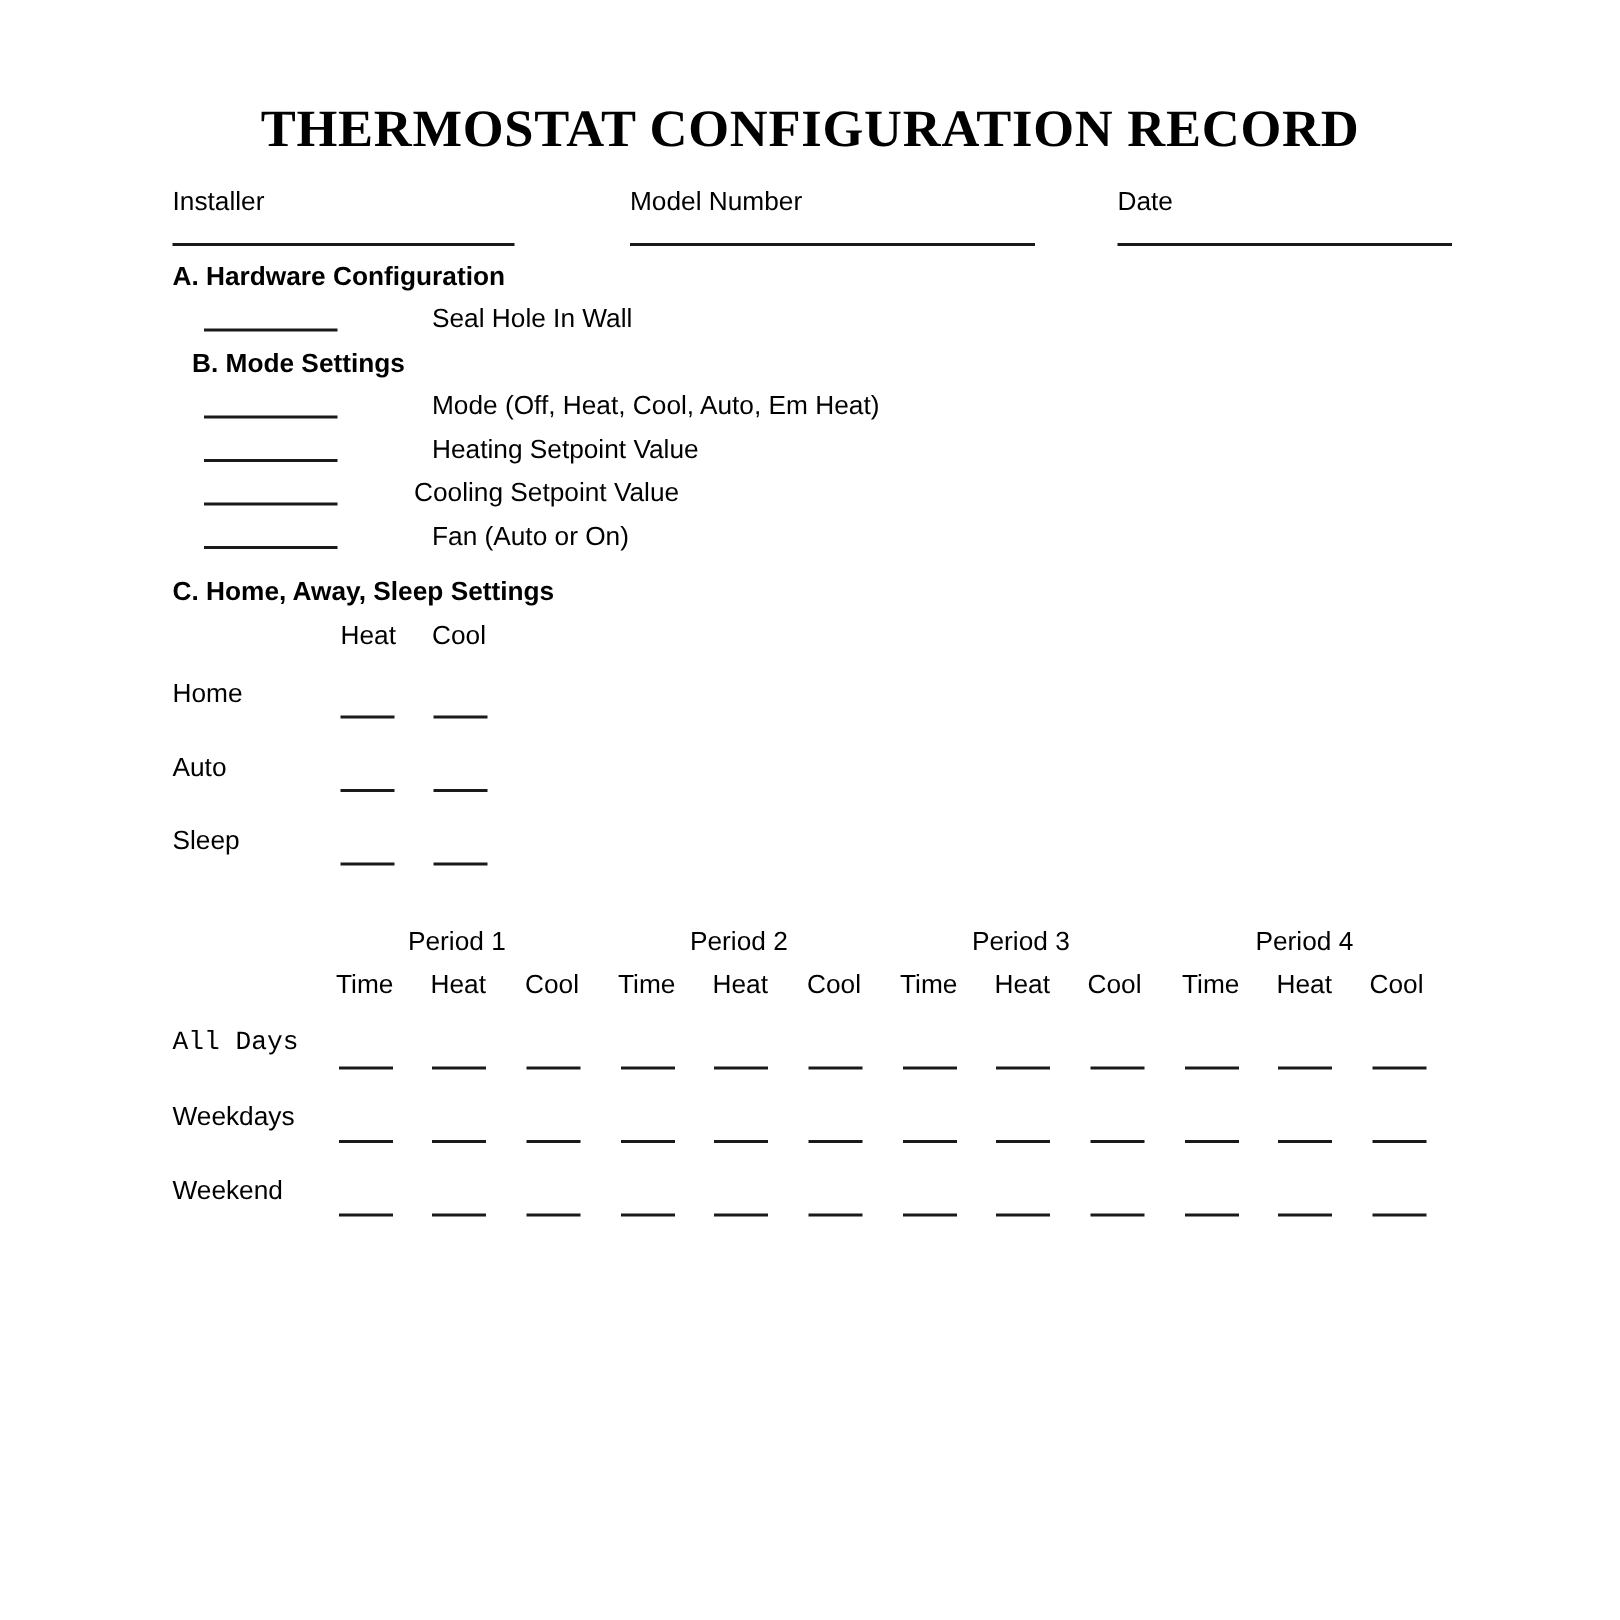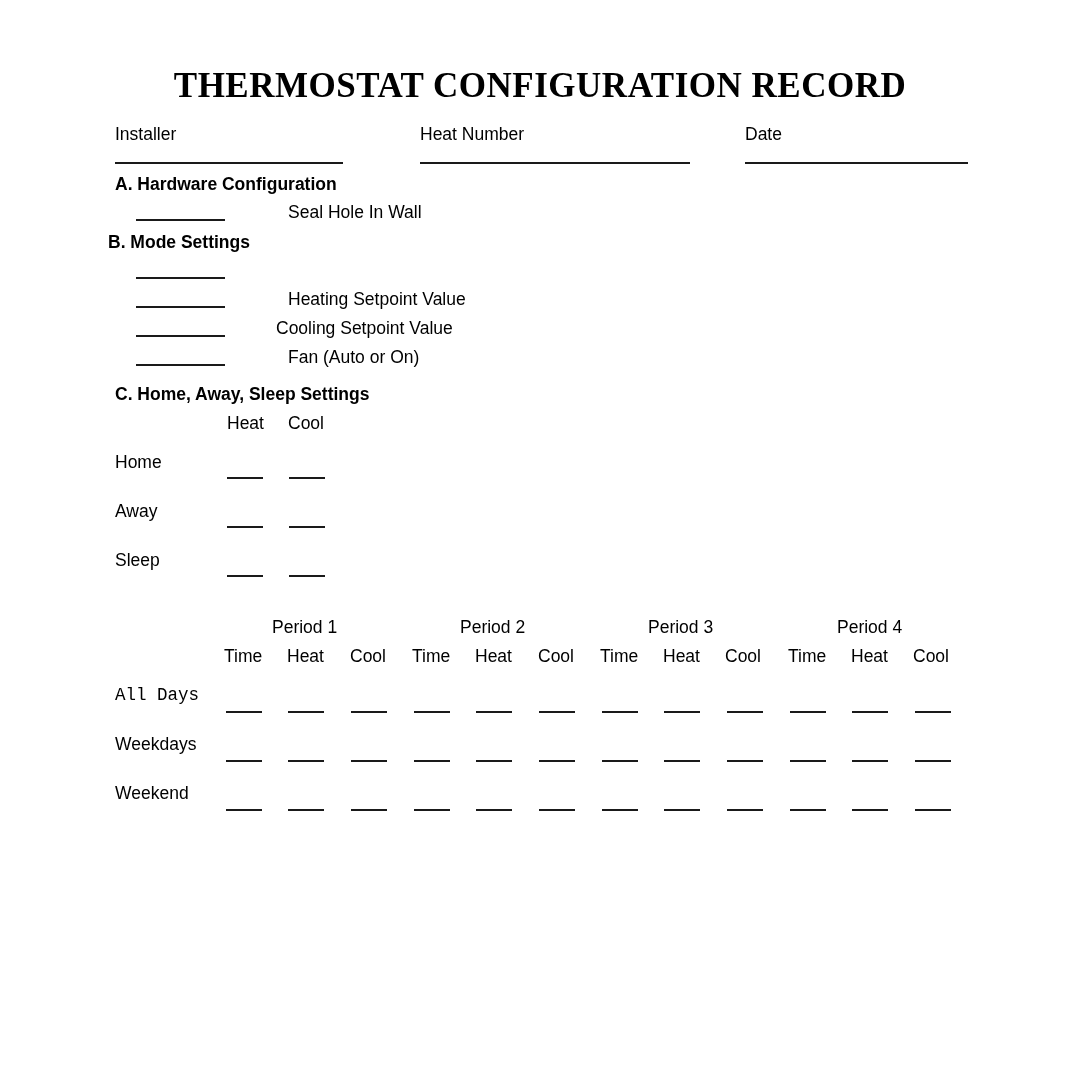--- a/index.html
+++ b/index.html
@@ -69,54 +69,55 @@
 </head>
 <body>
 
 <div class="page">
 
   <div class="doc-title">THERMOSTAT CONFIGURATION RECORD</div>
 
   <div class="txt" style="left:115px; top:124px;">Installer</div>
   <div class="rule" style="left:115px; top:162px; width:228px;"></div>
 
-  <div class="txt" style="left:420px; top:124px;">Heat Number</div>
+  <div class="txt" style="left:420px; top:124px;">Model Number</div>
   <div class="rule" style="left:420px; top:162px; width:270px;"></div>
 
   <div class="txt" style="left:745px; top:124px;">Date</div>
   <div class="rule" style="left:745px; top:162px; width:223px;"></div>
 
   <div class="txt bold" style="left:115px; top:174px;">A. Hardware Configuration</div>
 
   <div class="rule" style="left:136px; top:219px; width:89px;"></div>
   <div class="txt" style="left:288px; top:202px;">Seal Hole In Wall</div>
 
-  <div class="txt bold" style="left:108px; top:232px;">B. Mode Settings</div>
+  <div class="txt bold" style="left:128px; top:232px;">B. Mode Settings</div>
 
   <div class="rule" style="left:136px; top:277px; width:89px;"></div>
+  <div class="txt" style="left:288px; top:260px;">Mode (Off, Heat, Cool, Auto, Em Heat)</div>
 
   <div class="rule" style="left:136px; top:306px; width:89px;"></div>
   <div class="txt" style="left:288px; top:289px;">Heating Setpoint Value</div>
 
   <div class="rule" style="left:136px; top:335px; width:89px;"></div>
   <div class="txt" style="left:276px; top:318px;">Cooling Setpoint Value</div>
 
   <div class="rule" style="left:136px; top:364px; width:89px;"></div>
   <div class="txt" style="left:288px; top:347px;">Fan (Auto or On)</div>
 
   <div class="txt bold" style="left:115px; top:384px;">C. Home, Away, Sleep Settings</div>
 
   <div class="txt" style="left:227px; top:413px;">Heat</div>
   <div class="txt" style="left:288px; top:413px;">Cool</div>
 
   <div class="txt" style="left:115px; top:452px;">Home</div>
   <div class="rule" style="left:227px; top:477px; width:36px;"></div>
   <div class="rule" style="left:289px; top:477px; width:36px;"></div>
 
-  <div class="txt" style="left:115px; top:501px;">Away</div>
+  <div class="txt" style="left:115px; top:501px;">Auto</div>
   <div class="rule" style="left:227px; top:526px; width:36px;"></div>
   <div class="rule" style="left:289px; top:526px; width:36px;"></div>
 
   <div class="txt" style="left:115px; top:550px;">Sleep</div>
   <div class="rule" style="left:227px; top:575px; width:36px;"></div>
   <div class="rule" style="left:289px; top:575px; width:36px;"></div>
 
 
   <div class="txt" style="left:272px; top:617px;">Period 1</div>
   <div class="txt" style="left:460px; top:617px;">Period 2</div>

